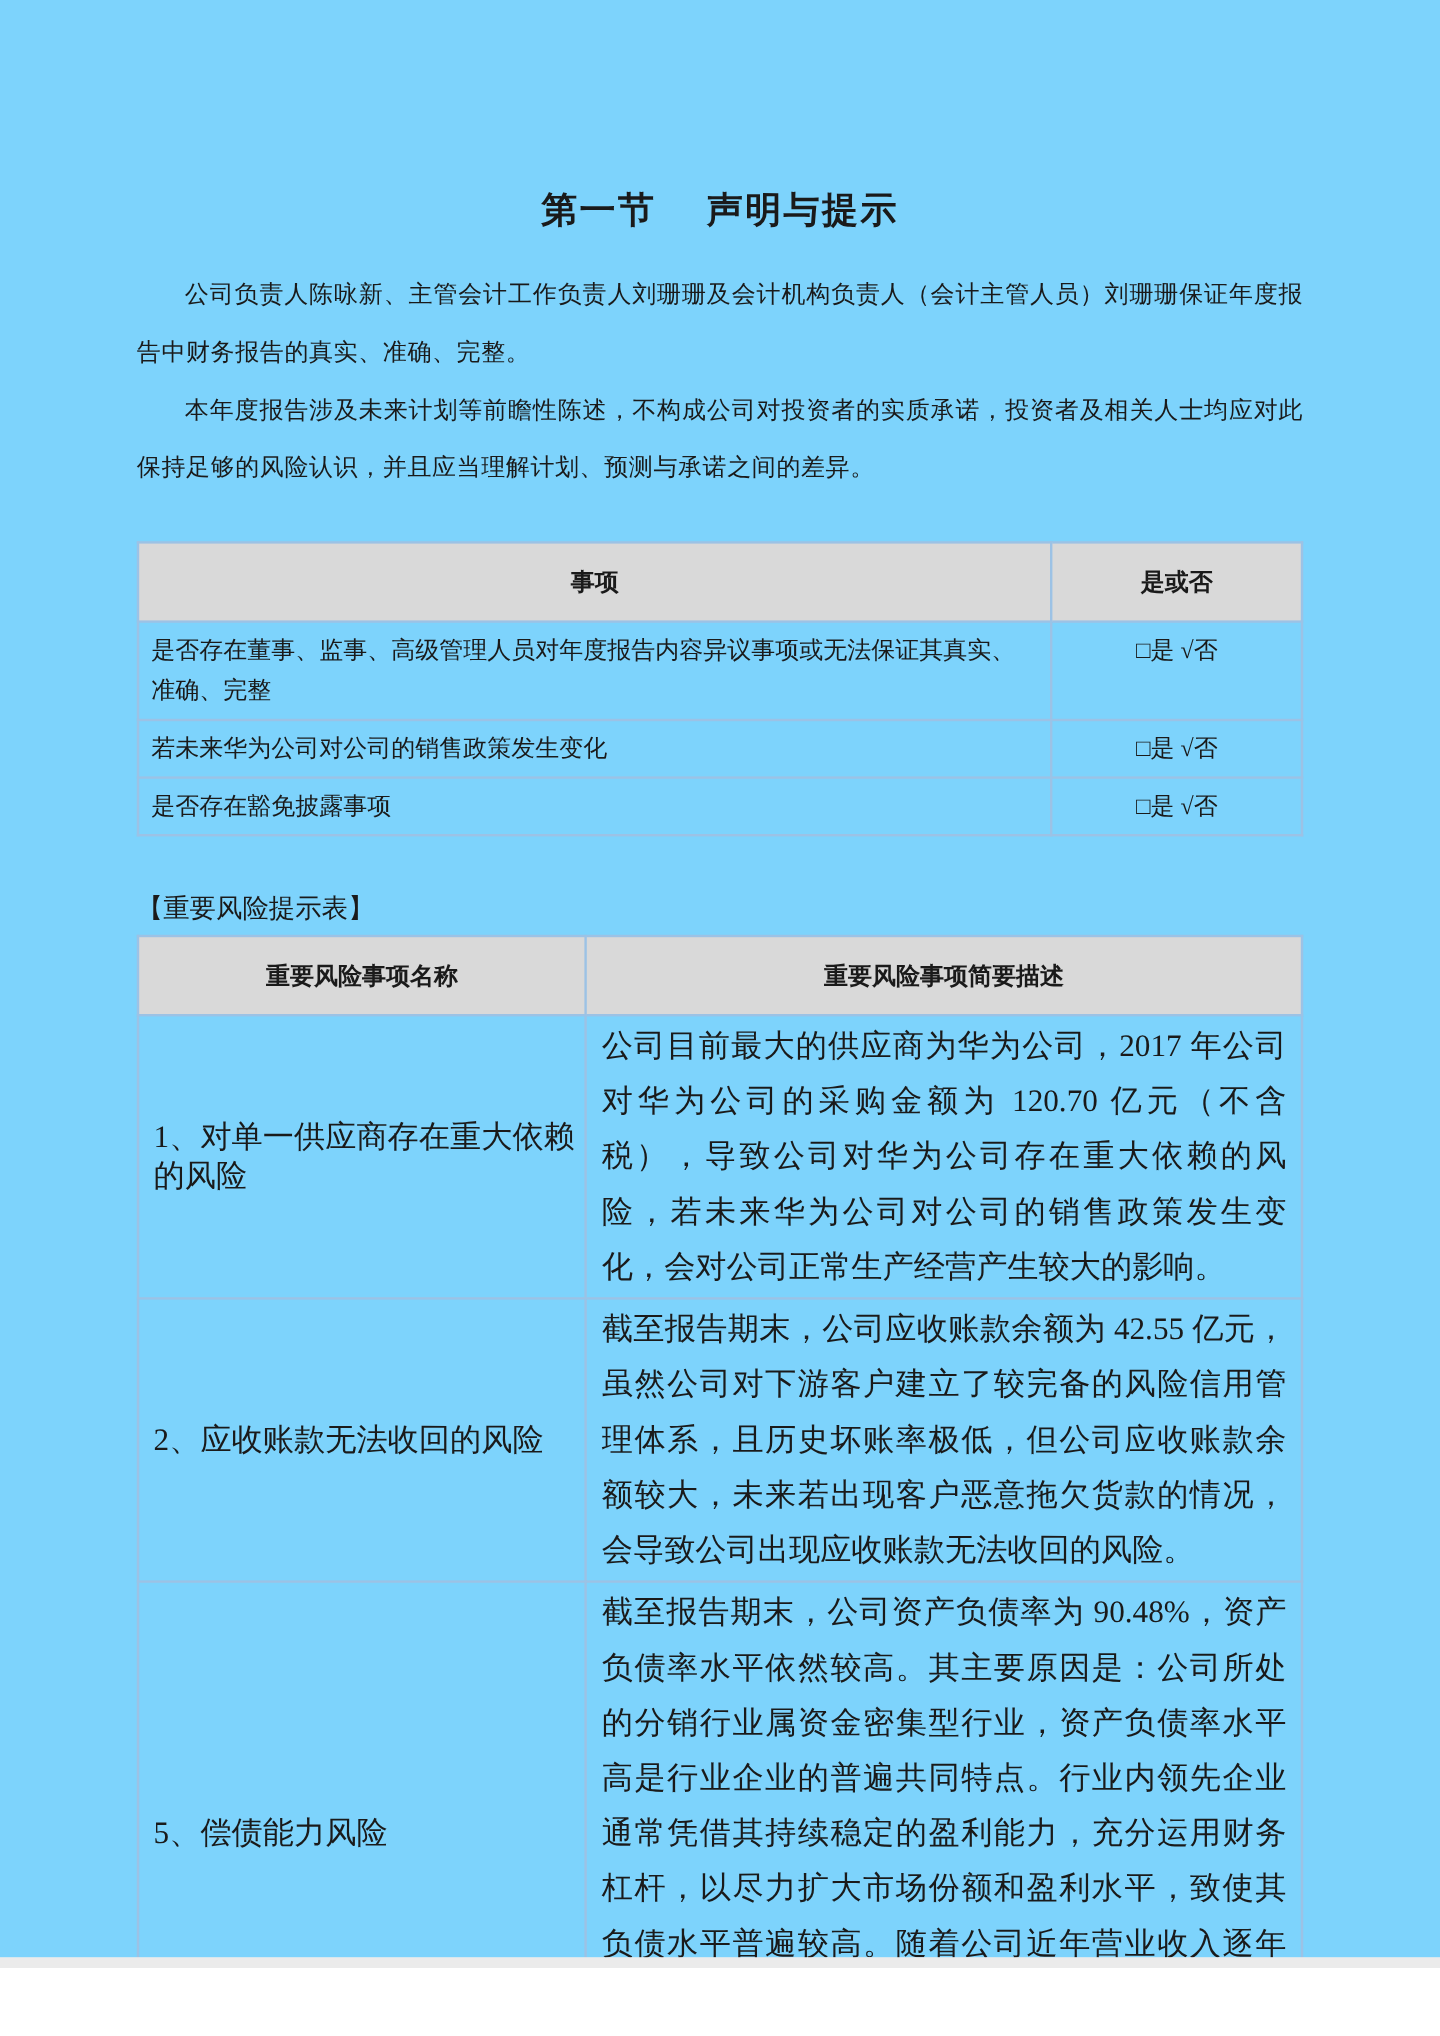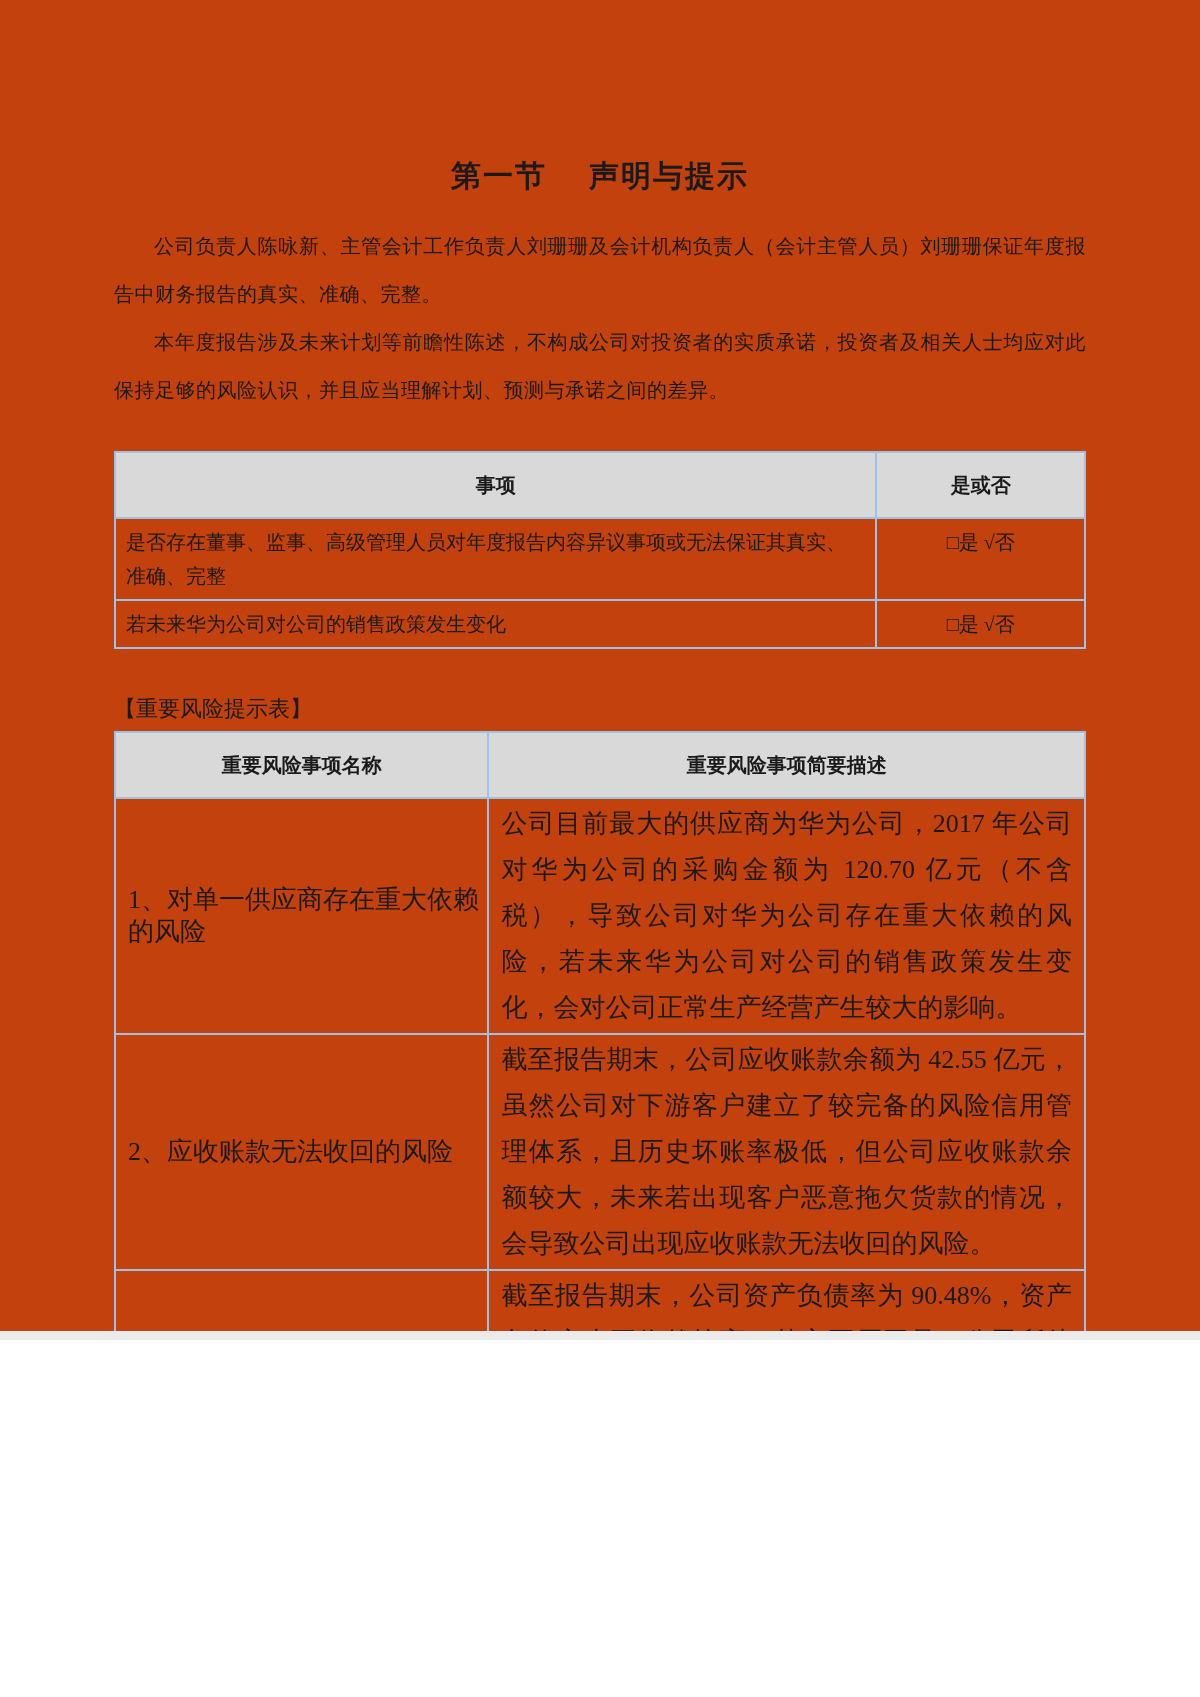--- a/index.html
+++ b/index.html
@@ -1,21 +1,21 @@
 <!DOCTYPE html>
 <html lang="zh" style="--table-border: #9cc2e5; --header-bg: #d9d9d9; --text-color: #1a1a1a;"><head>
 <meta charset="utf-8">
 <style>
   html,body{margin:0;padding:0;background:#ffffff;}
   .page{
     position:relative;
     width:1200px;
-    height:1340px;
+    height:1640px;
     margin:0 auto;
-    background:#c2410c;
+    background:#7dd3fc;
     color:var(--text-color,#1a1a1a);
     font-family:"Liberation Serif","DejaVu Serif",serif;
     overflow:hidden;
   }
   .content{
     width:972px;
     margin:0 auto;
     padding-top:152px;
   }
   .doc-title{
@@ -121,20 +121,24 @@
       </thead>
       <tbody>
         <tr>
           <td class="item-cell">是否存在董事、监事、高级管理人员对年度报告内容异议事项或无法保证其真实、准确、完整</td>
           <td class="answer-cell">□是 √否</td>
         </tr>
         <tr>
           <td class="item-cell">若未来华为公司对公司的销售政策发生变化</td>
           <td class="answer-cell">□是 √否</td>
         </tr>
+        <tr>
+          <td class="item-cell">是否存在豁免披露事项</td>
+          <td class="answer-cell">□是 √否</td>
+        </tr>
       </tbody>
     </table>
 
     <div class="risk-heading">【重要风险提示表】</div>
 
     <table class="risk-tbl">
       <colgroup>
         <col style="width:38.5%">
         <col style="width:61.5%">
       </colgroup>

